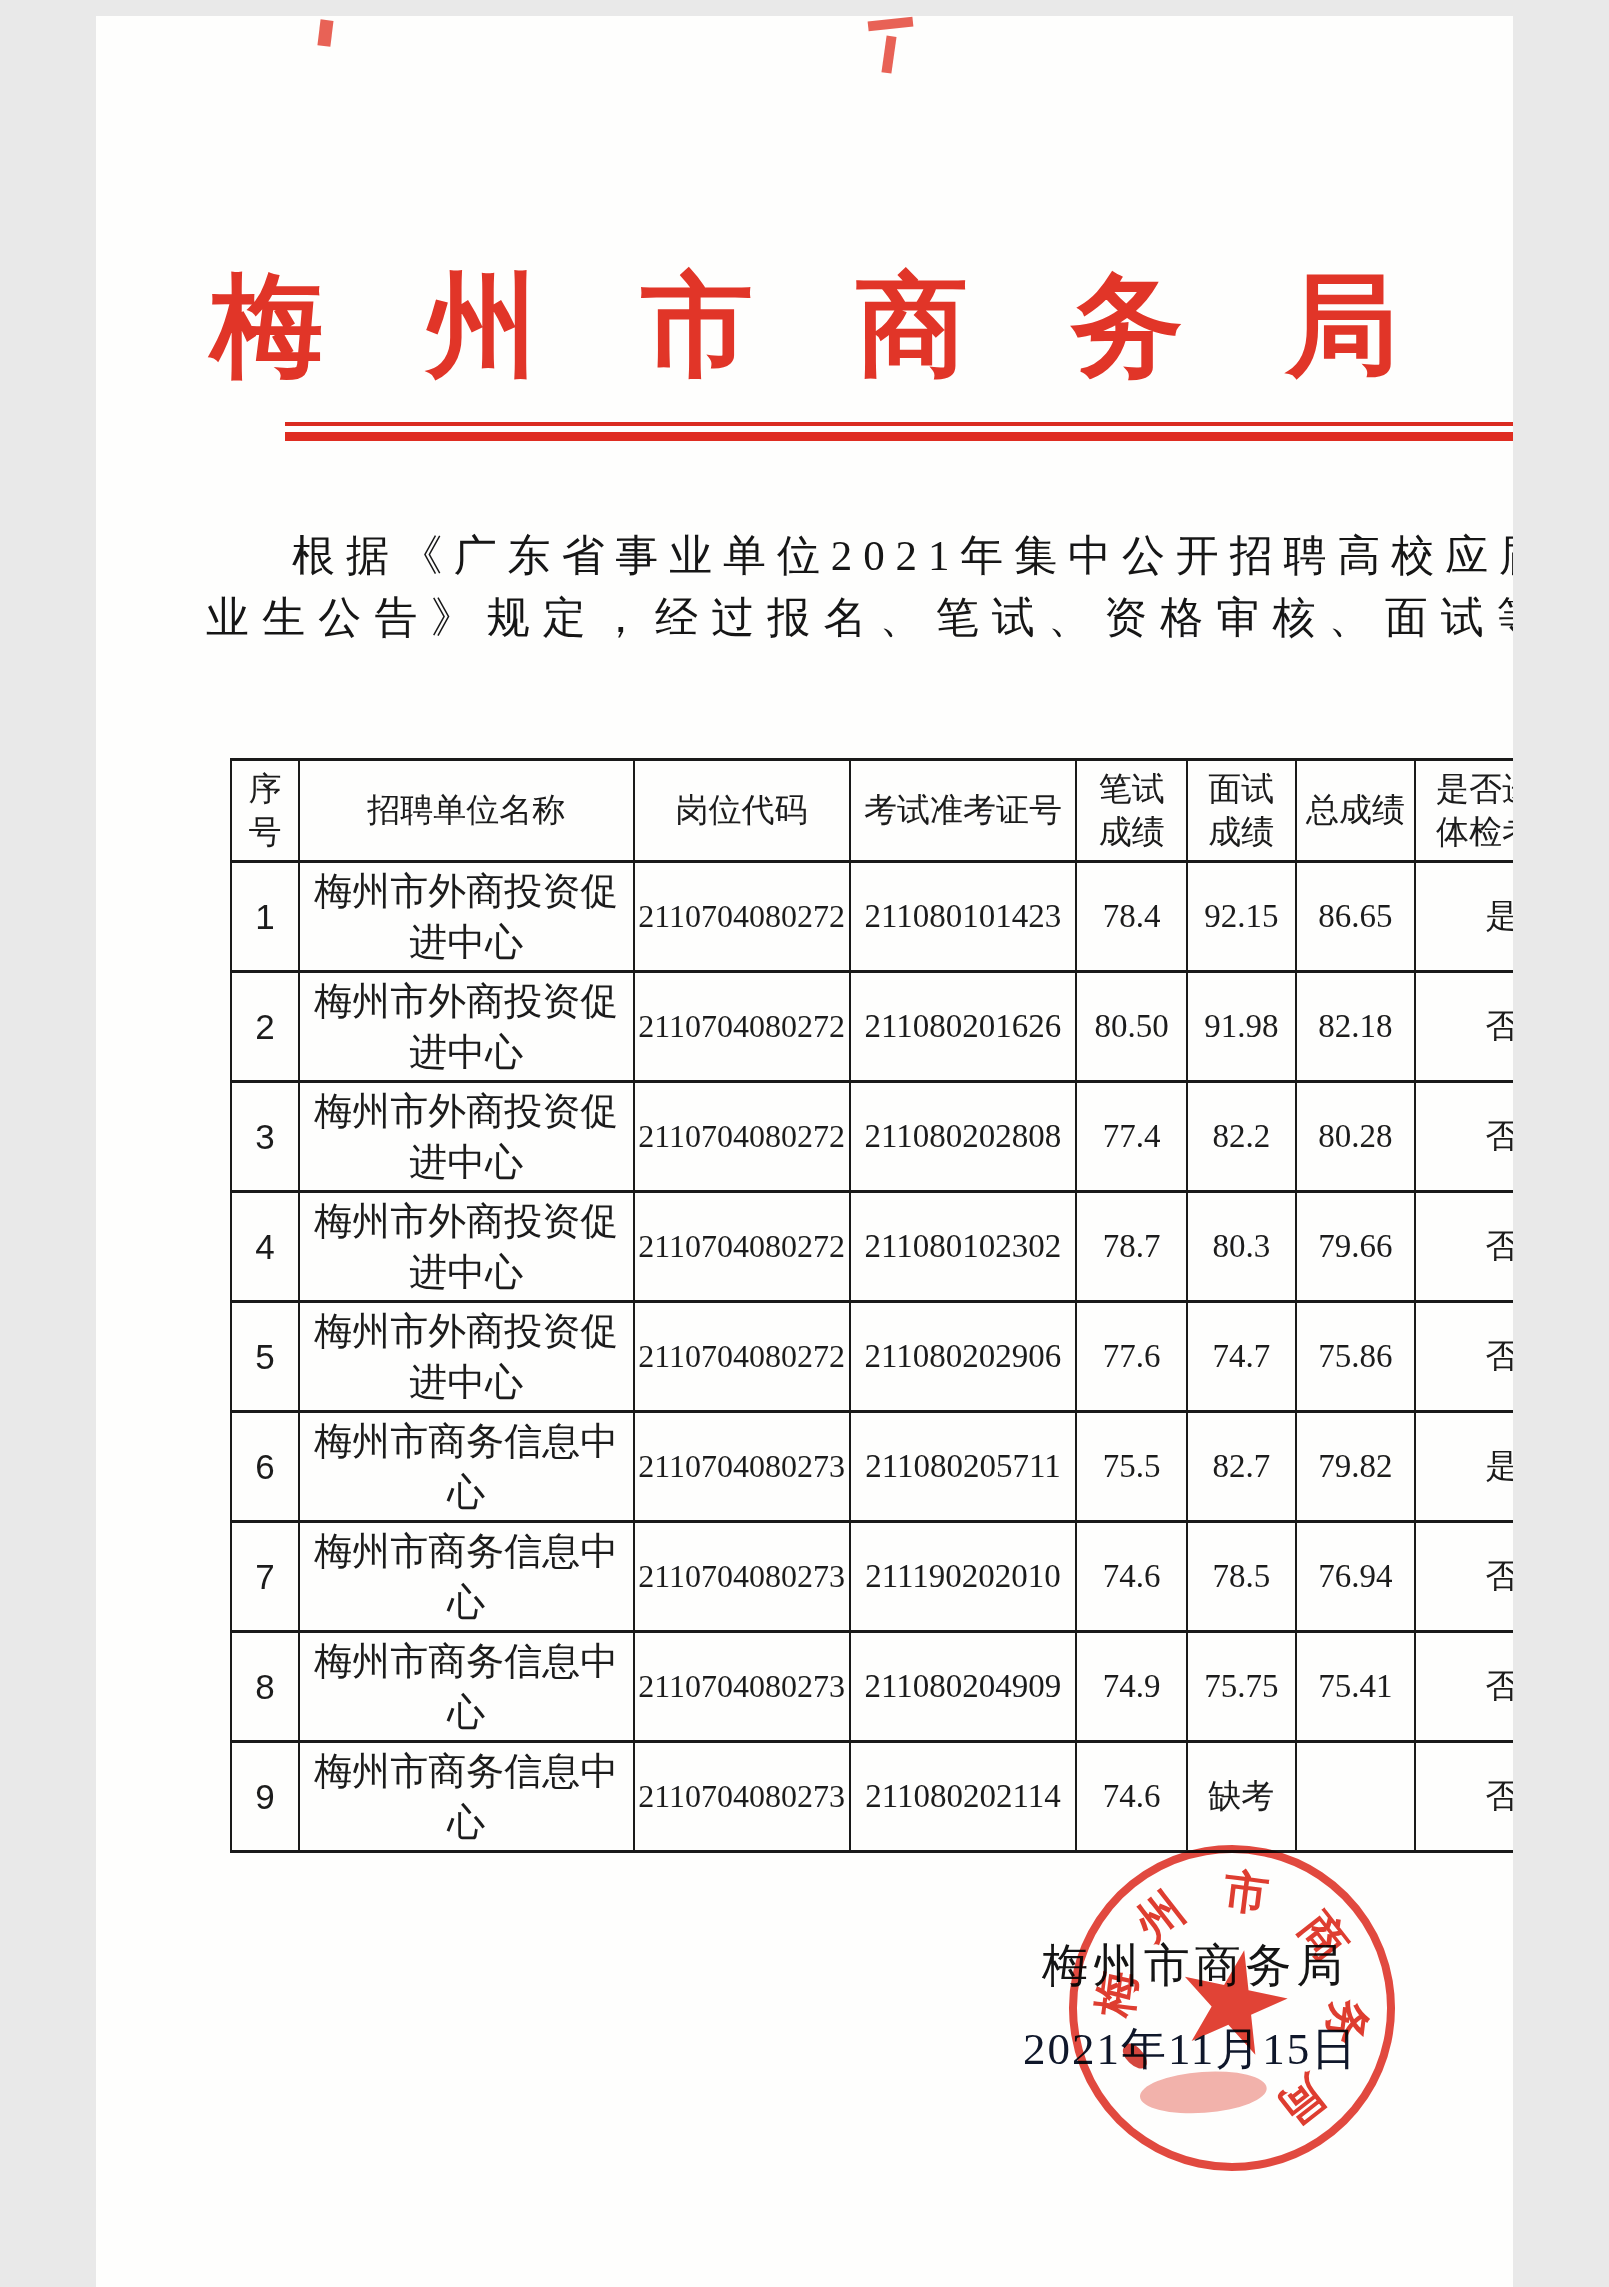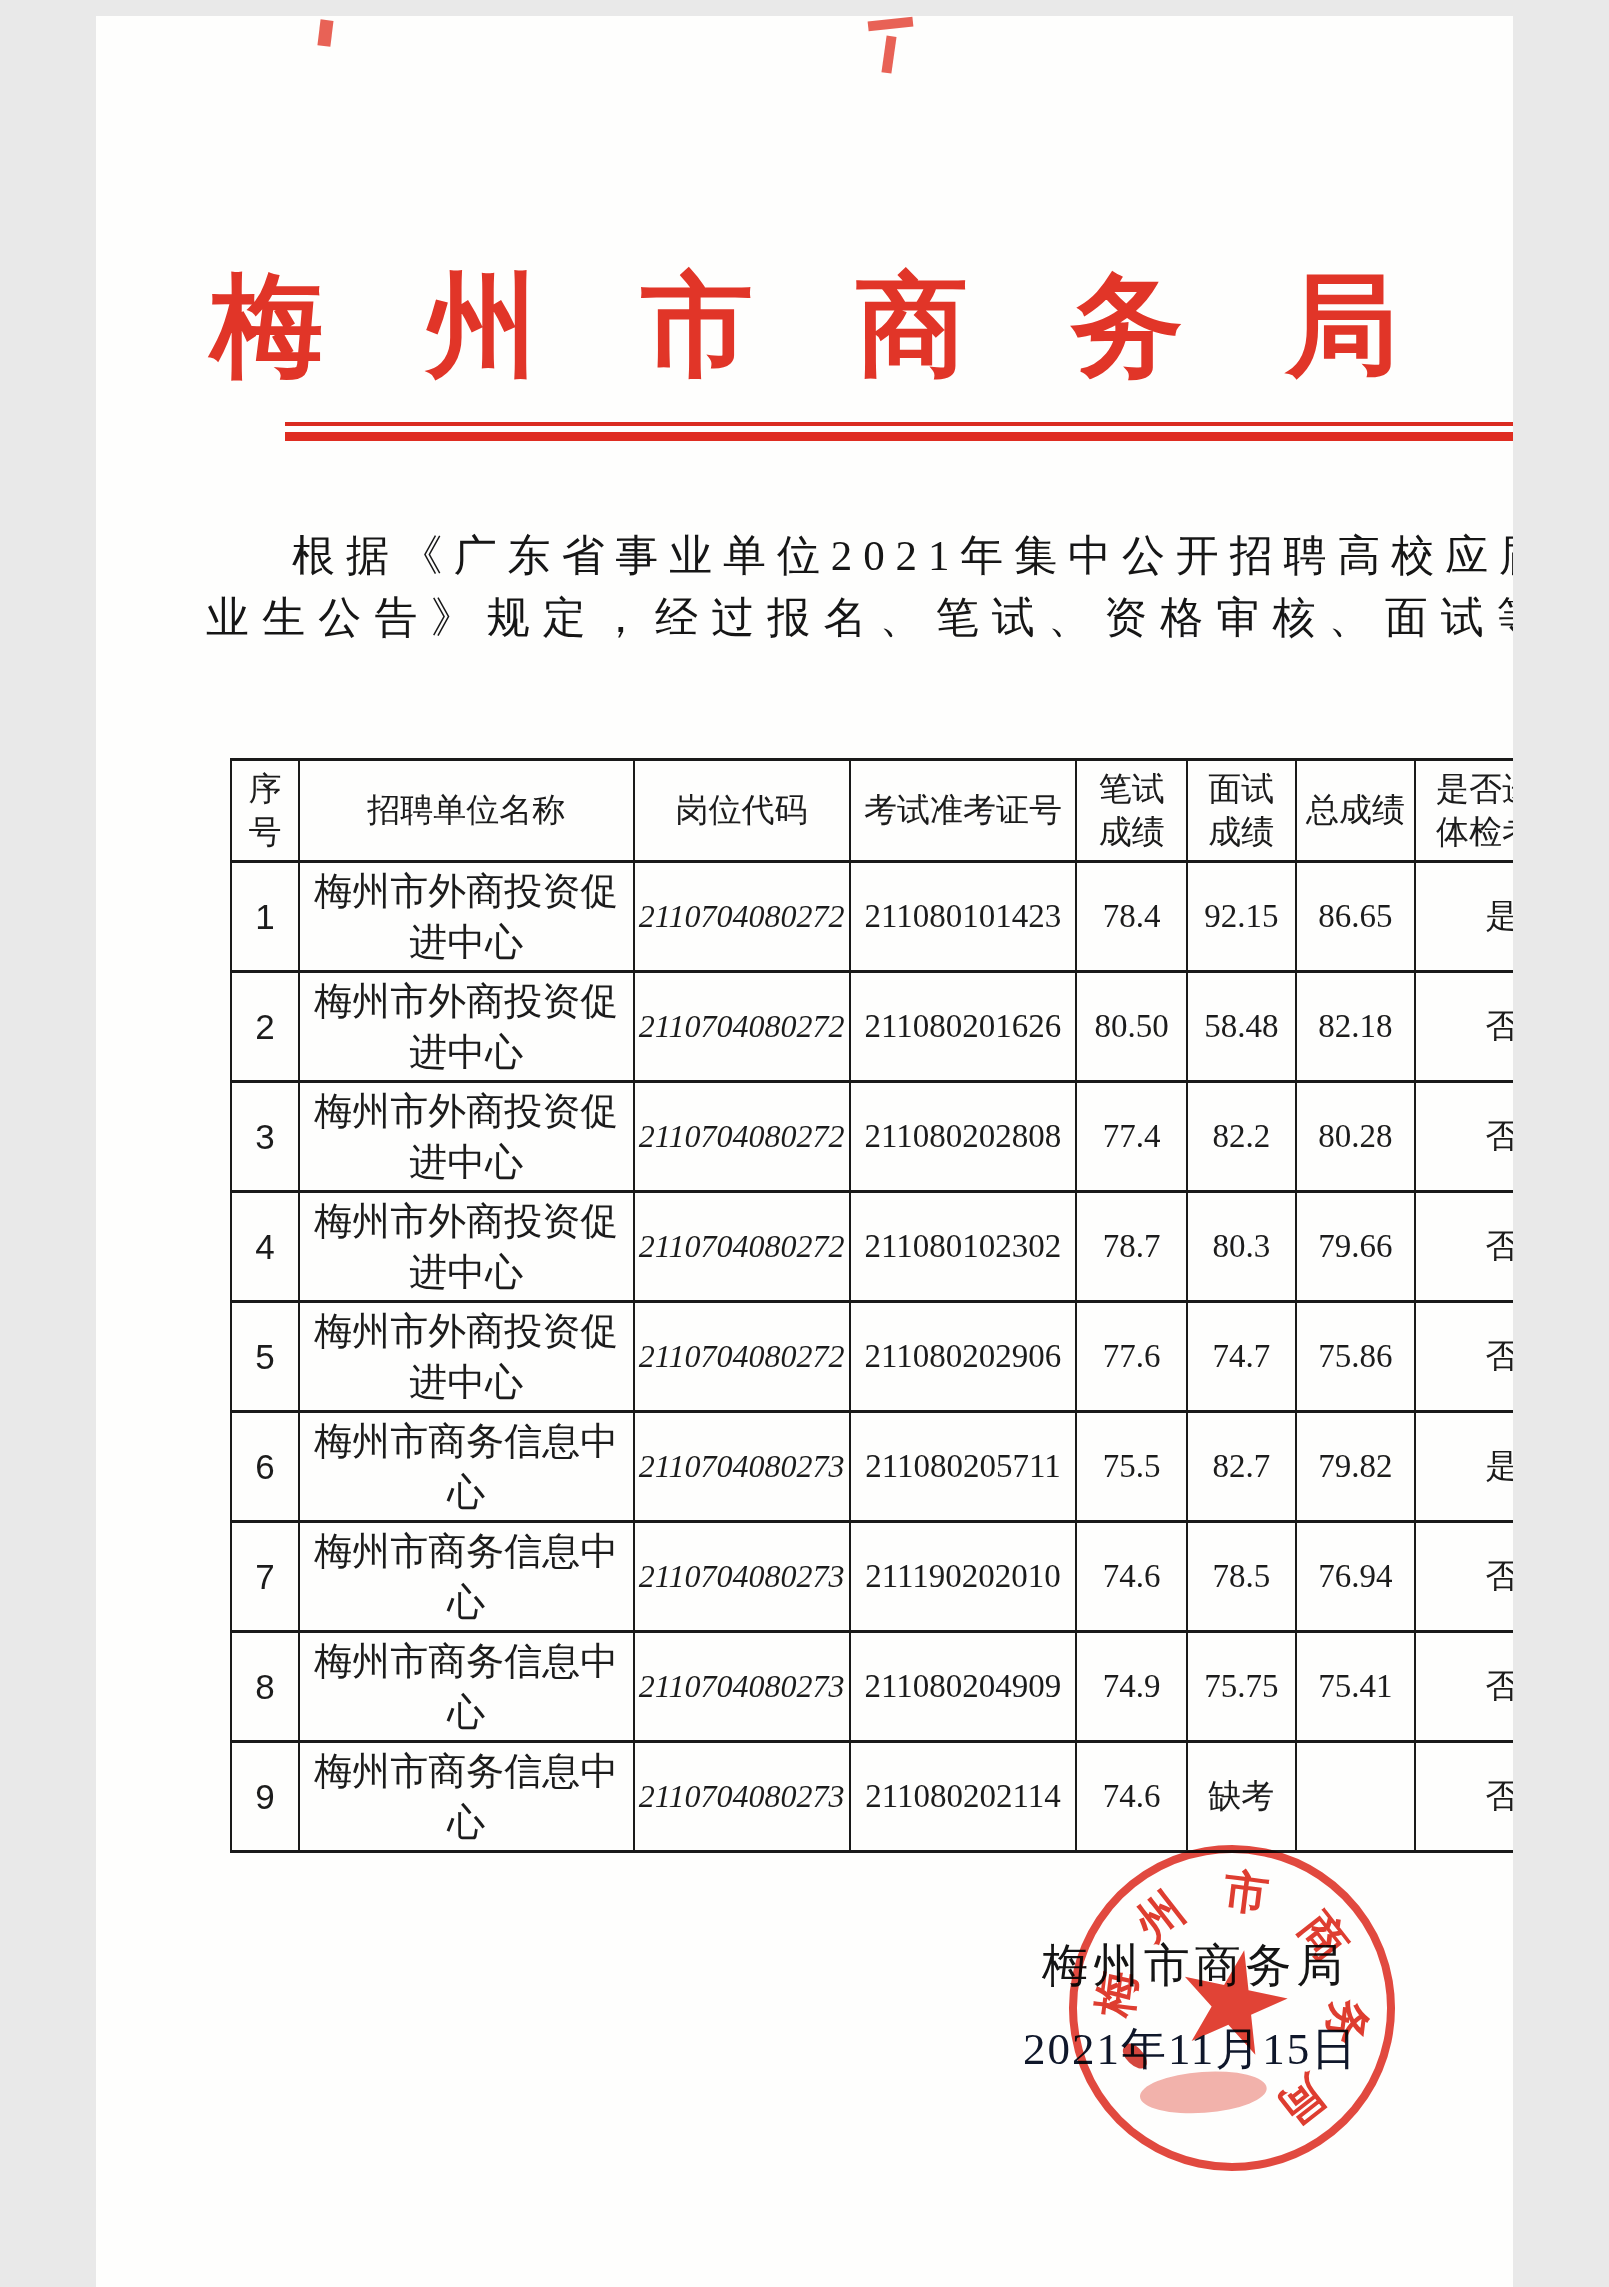--- a/index.html
+++ b/index.html
@@ -44,21 +44,21 @@
     text-align:center;vertical-align:middle;
     padding:0 2px;overflow:hidden;
   }
   .results-table th{
     height:99px;font-size:33px;font-weight:500;
     white-space:pre-line;line-height:43px;
   }
   .results-table td{height:107px;font-size:33px;}
   .results-table td.col-0{font-family:"Liberation Sans","DejaVu Sans",sans-serif;font-size:35px;}
   .results-table td.col-1{font-size:38px;letter-spacing:0;}
-  .results-table td.col-2{font-size:32px;font-style:italic;}
+  .results-table td.col-2{font-size:32px;}
   .results-table td.col-3{font-size:33px;}
   
   .note{
     position:absolute;left:111px;top:1819px;width:1392px;
     font-size:32px;line-height:48px;color:#161616;
   }
   .note-line{white-space:nowrap;}
   
   .sig-org{
     position:absolute;left:946px;top:1919px;
@@ -213,21 +213,21 @@
           <td class="col-5">92.15</td>
           <td class="col-6">86.65</td>
           <td class="col-7">是</td>
         </tr>
         <tr>
           <td class="col-0">2</td>
           <td class="col-1">梅州市外商投资促进中心</td>
           <td class="col-2">2110704080272</td>
           <td class="col-3">211080201626</td>
           <td class="col-4">80.50</td>
-          <td class="col-5">58.48</td>
+          <td class="col-5">91.98</td>
           <td class="col-6">82.18</td>
           <td class="col-7">否</td>
         </tr>
         <tr>
           <td class="col-0">3</td>
           <td class="col-1">梅州市外商投资促进中心</td>
           <td class="col-2">2110704080272</td>
           <td class="col-3">211080202808</td>
           <td class="col-4">77.4</td>
           <td class="col-5">82.2</td>

